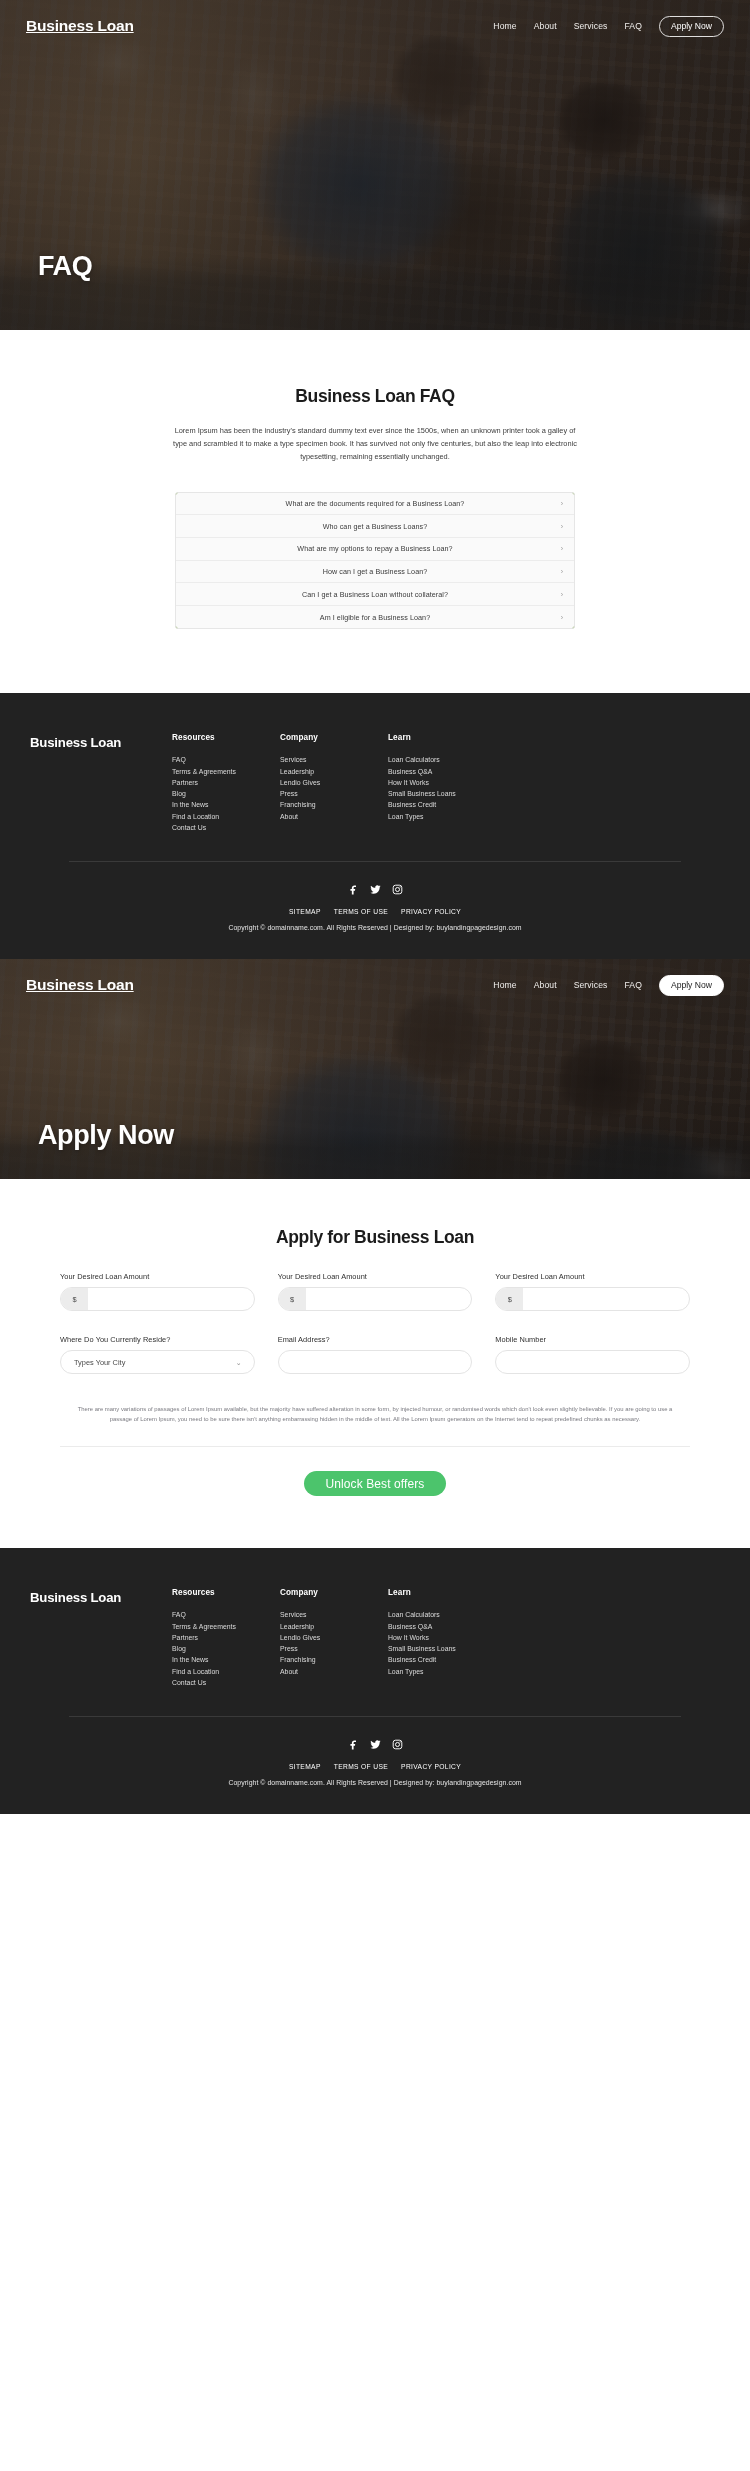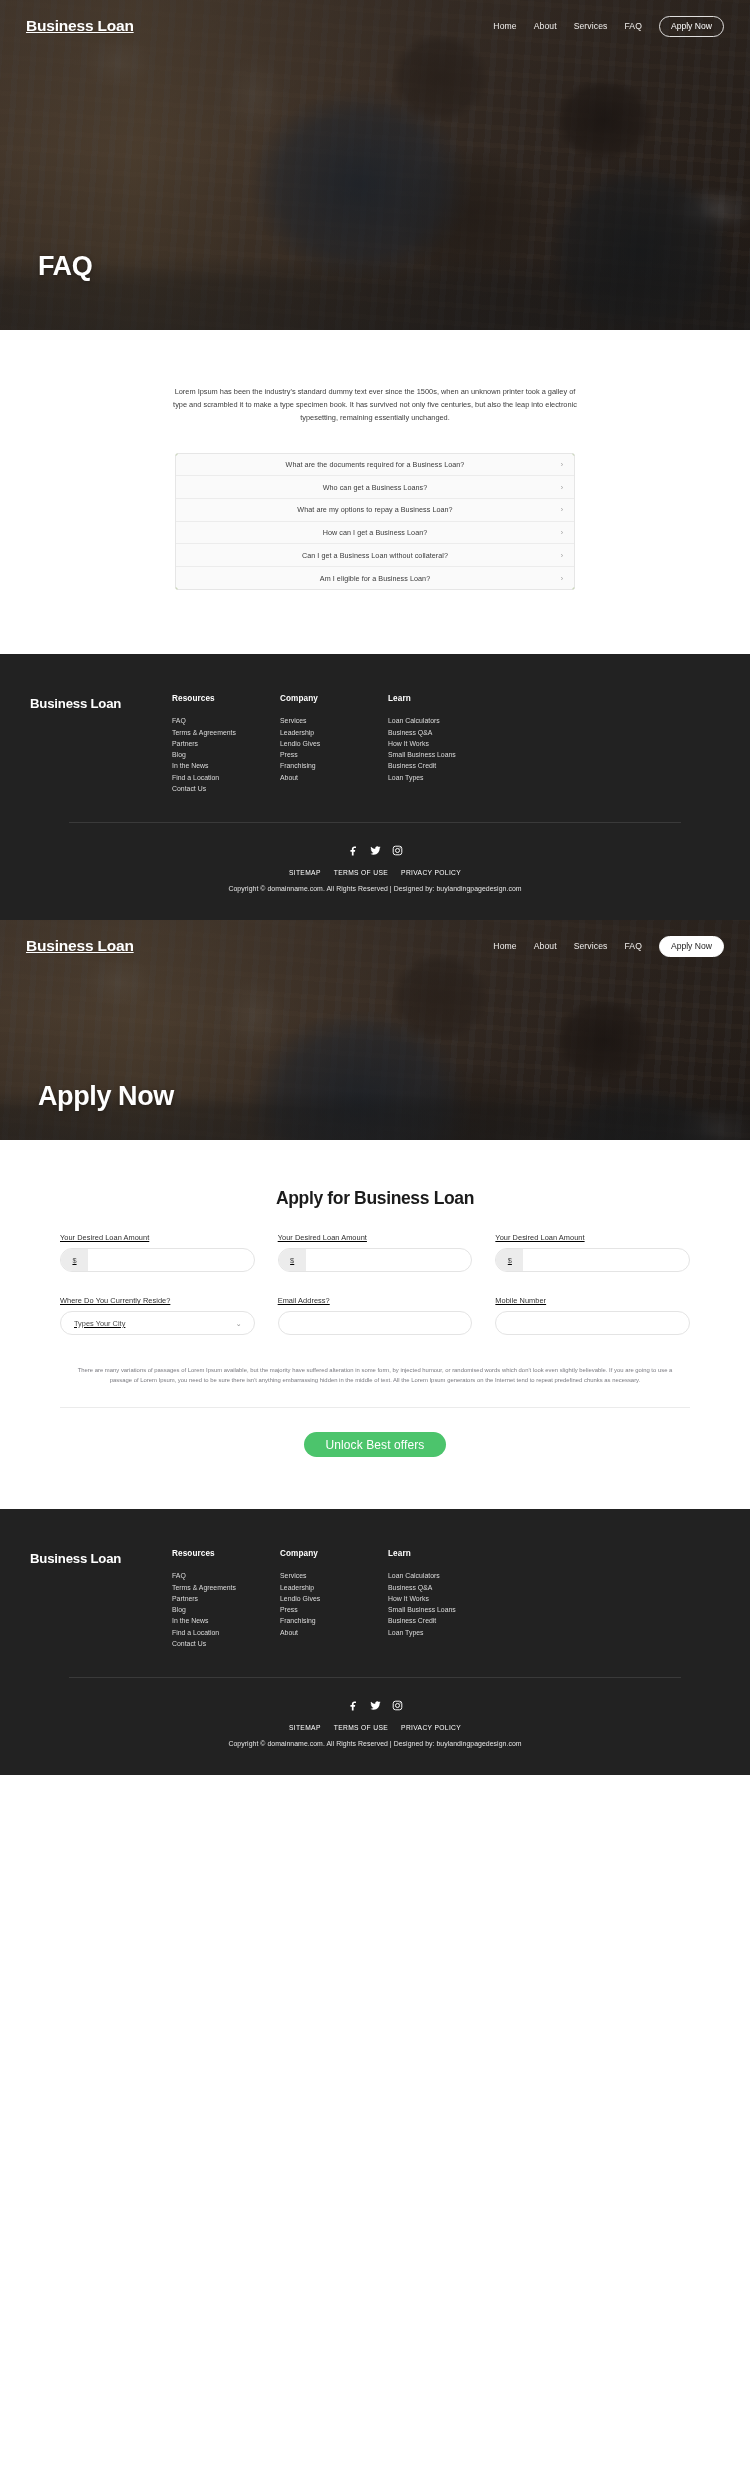--- a/index.html
+++ b/index.html
@@ -234,21 +234,21 @@
   .section-apply {
     background: #ffffff;
     padding: 48px 16px 52px;
   }
   .form-wrap { width: 630px; margin: 0 auto; }
   .form-row {
     display: flex;
     gap: 23px;
     margin-top: 24px;
   }
-  .field { flex: 1; min-width: 0; text-decoration: underline; }
+  .field { flex: 1; min-width: 0; }
   .field label {
     display: block;
     font-size: 7.4px;
     color: #2e2e2e;
     margin-bottom: 6px;
     letter-spacing: .05px;
   }
   .input-shell {
     display: flex;
     height: 24px;
@@ -336,20 +336,21 @@
         <a class="nav-link" href="#">Services</a>
         <a class="nav-link" href="#">FAQ</a>
         <a class="nav-cta" href="#">Apply Now</a>
       </div>
     </nav>
 
     <h1 class="hero-title">FAQ</h1>
   </section>
 
   <section class="section-faq">
+    <h2 class="section-title">Business Loan FAQ</h2>
     <p class="section-lede">Lorem Ipsum has been the industry's standard dummy text ever since the 1500s, when an unknown printer took a galley of type and scrambled it to make a type specimen book. It has survived not only five centuries, but also the leap into electronic typesetting, remaining essentially unchanged.</p>
 
     <div class="accordion">
       <div class="acc-item">
         <span class="acc-q">What are the documents required for a Business Loan?</span>
         <span class="acc-chev">›</span>
       </div>
       <div class="acc-item">
         <span class="acc-q">Who can get a Business Loans?</span>
         <span class="acc-chev">›</span>

